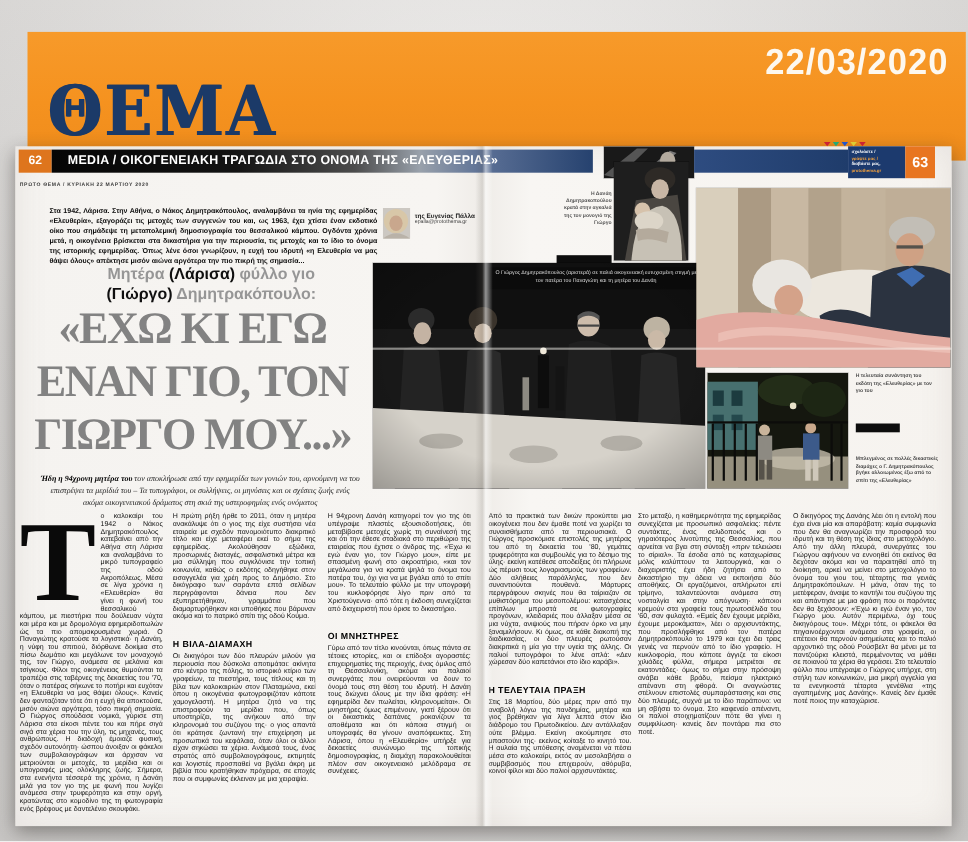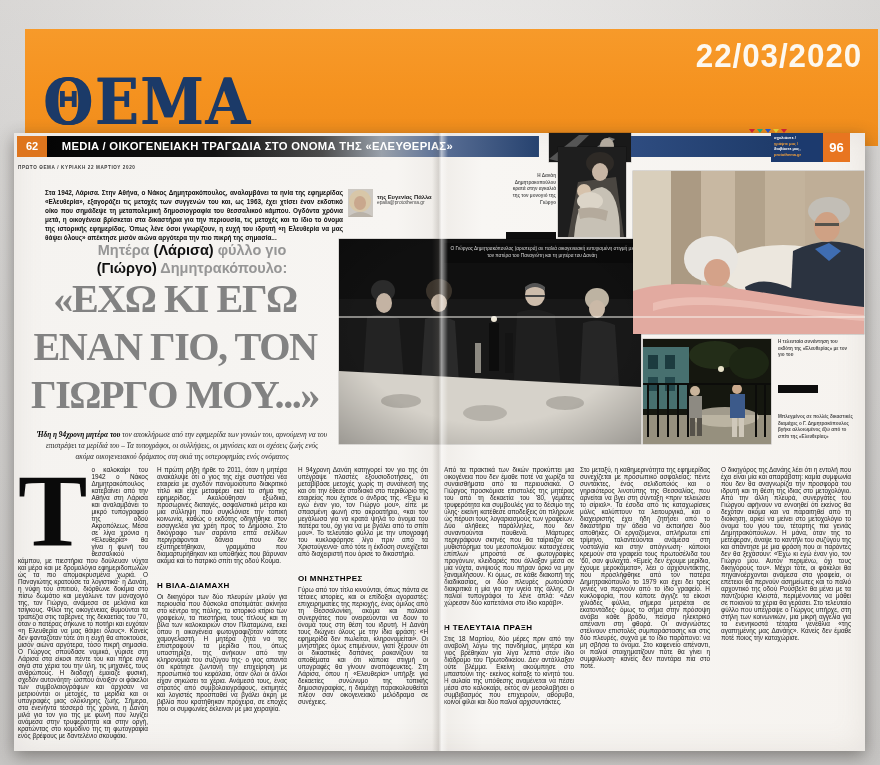--- a/index.html
+++ b/index.html
@@ -94,21 +94,21 @@
       <ellipse cx="58" cy="13" rx="7" ry="8" fill="#b3aa9e"></ellipse>
       <path d="M50,29 Q58,18 70,22 L74,29 Z" fill="#2c2c2c"></path>
     </svg>
     <div class="secbarB"></div>
     <div class="navybox">
       <div>σχολιάστε /</div>
       <div>γράψτε μας /</div>
       <div>διαβάστε μας,</div>
       <div>protothema.gr</div>
     </div>
-    <div class="pnum num63">96</div>
+    <div class="pnum num63">63</div>
     <div class="regmarks">
         <i></i>
         <i></i>
         <i></i>
         <i></i>
         <i></i>
       </div>
     <div class="folio">ΠΡΩΤΟ ΘΕΜΑ / ΚΥΡΙΑΚΗ 22 ΜΑΡΤΙΟΥ 2020</div>
 
     <div class="intro">Στα 1942, Λάρισα. Στην Αθήνα, ο Νάκος Δημητρακόπουλος, αναλαμβάνει τα ηνία της εφημερίδας «Ελευθερία», εξαγοράζει τις μετοχές των συγγενών του και, ως 1963, έχει χτίσει έναν εκδοτικό οίκο που σημάδεψε τη μεταπολεμική δημοσιογραφία του θεσσαλικού κάμπου. Ογδόντα χρόνια μετά, η οικογένεια βρίσκεται στα δικαστήρια για την περιουσία, τις μετοχές και το ίδιο το όνομα της ιστορικής εφημερίδας. Όπως λένε όσοι γνωρίζουν, η ευχή του ιδρυτή «η Ελευθερία να μας θάψει όλους» απέκτησε μισόν αιώνα αργότερα την πιο πικρή της σημασία...</div>

